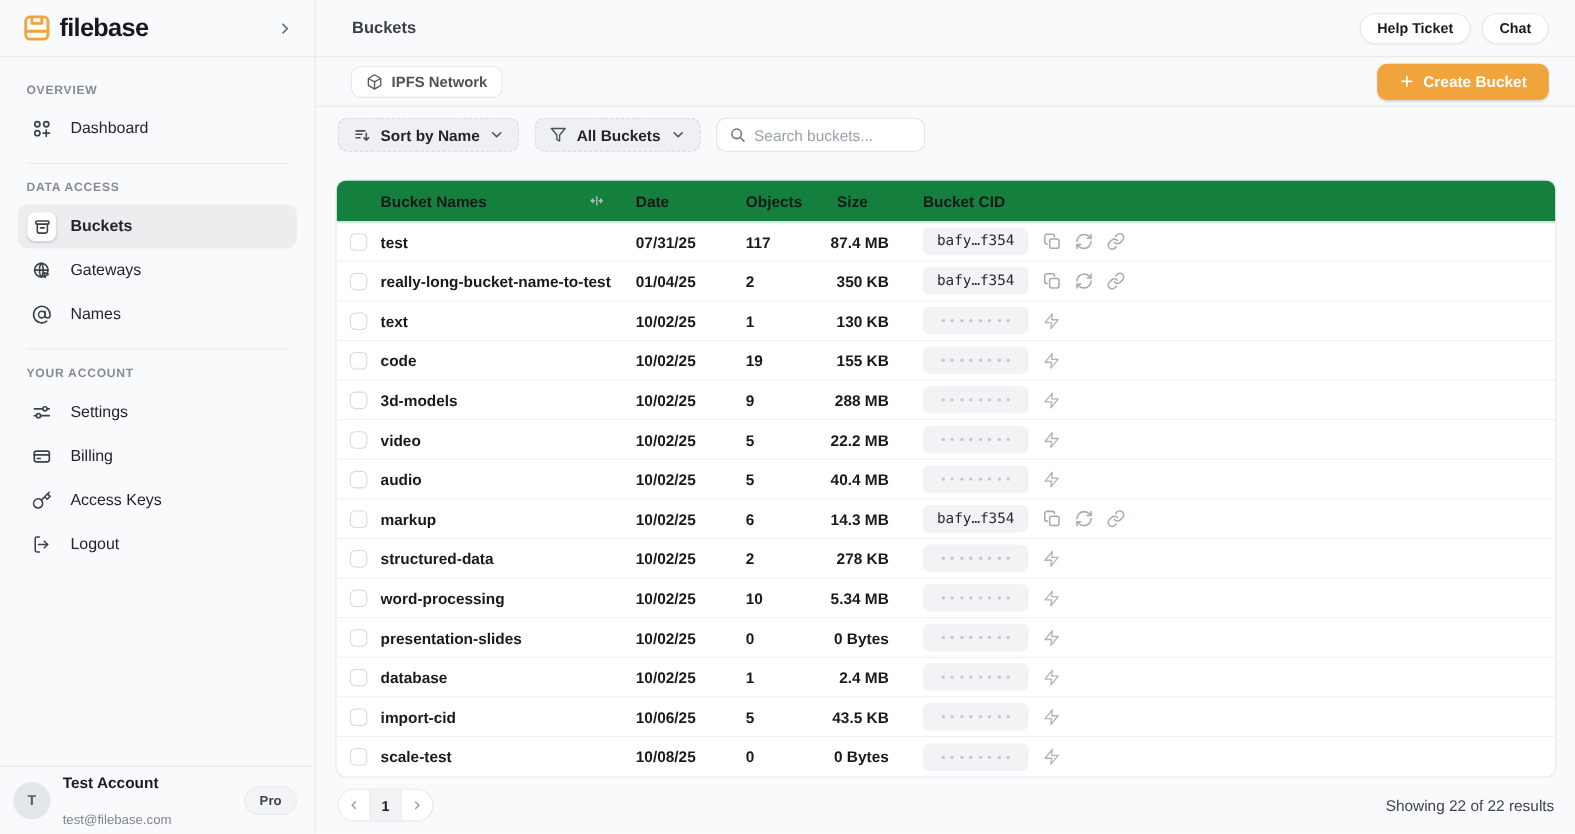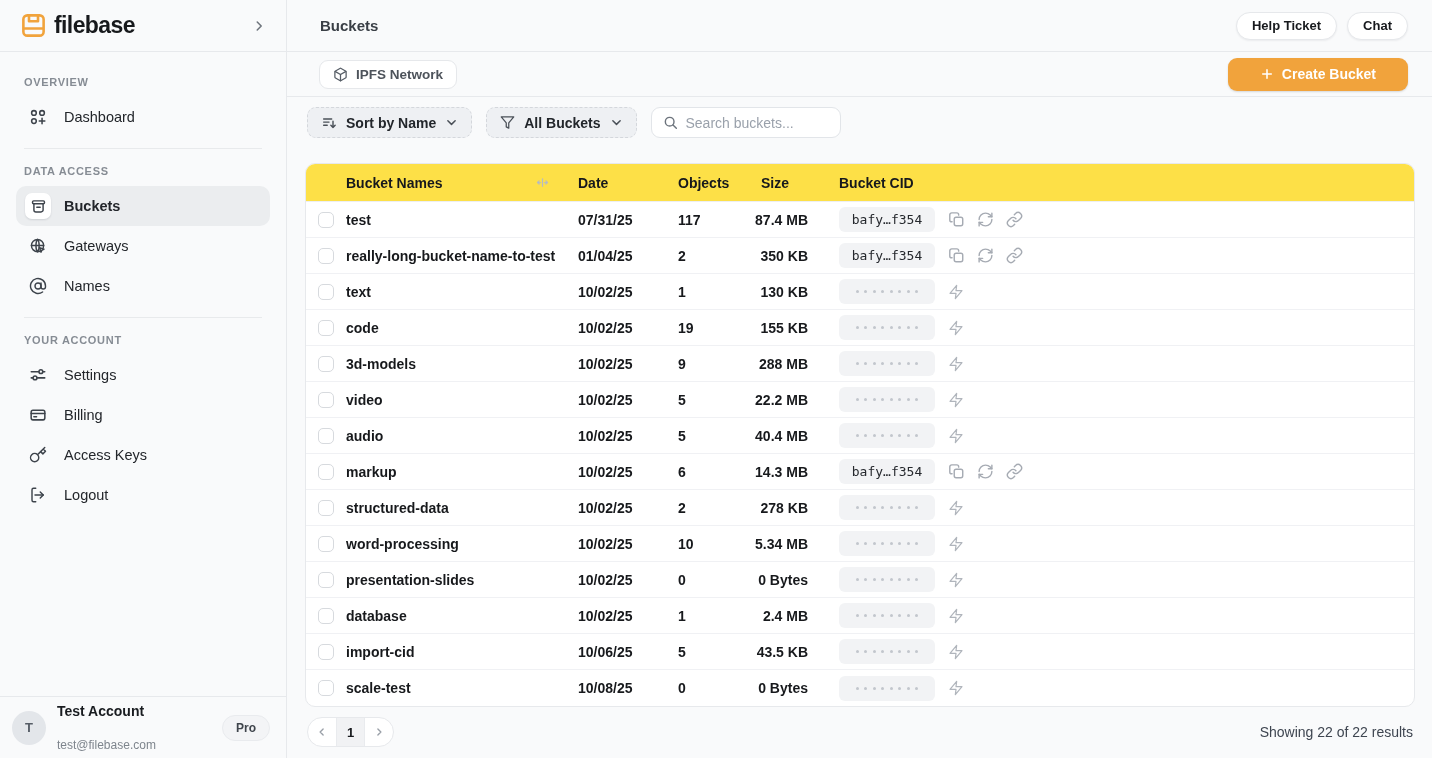--- a/index.html
+++ b/index.html
@@ -39,35 +39,35 @@
   
   .main { flex:1; display:flex; flex-direction:column; min-width:0; }
   .main-topbar { height:52px; border-bottom:1px solid var(--border); display:flex; align-items:center; padding:0 24px 0 33px; }
   .page-title { font-size:15px; font-weight:600; color:#3a3f46; }
   .topbar-actions { margin-left:auto; display:flex; gap:10px; }
   .pill-btn { background:#fff; border:1px solid #e6e8eb; border-radius:15px; height:28px; padding:0 15px; font-size:13px; font-weight:700; color:#17191d; display:flex; align-items:center; box-shadow:0 1px 2px rgba(16,24,40,.06); cursor:pointer; }
 
   .subheader { height:45px; border-bottom:1px solid var(--border); display:flex; align-items:center; gap:10px; padding:0 24px 0 32px; }
   .chip { background:#fff; border:1px solid #e6e8eb; height:29px; border-radius:9px; display:flex; align-items:center; gap:8px; padding:0 13px; font-size:13.5px; font-weight:600; color:#4d535b; }
   .chip .chip-icon { color:#565d66; }
-  .create-btn { margin-left:auto; background:var(--accent); border:none; color:#fff; border-radius:9px; height:33px; padding:0 32px; font-size:14px; font-weight:600; display:flex; align-items:center; gap:8px; box-shadow:0 1px 2px rgba(16,24,40,.15); cursor:pointer; font-family:inherit; }
+  .create-btn { margin-left:auto; background:var(--accent); border:none; color:#fff; border-radius:9px; height:33px; padding:0 20px; font-size:14px; font-weight:600; display:flex; align-items:center; gap:8px; box-shadow:0 1px 2px rgba(16,24,40,.15); cursor:pointer; font-family:inherit; }
 
   .content { flex:1; padding:10px 17px 0 18px; display:flex; flex-direction:column; }
   .filter-row { display:flex; align-items:center; gap:14px; margin:0 0 25px 2px; }
   .dash-pill { background:#eef0f3; border:1px dashed #d4d7dc; border-radius:9px; height:31px; display:flex; align-items:center; gap:9px; padding:0 13px; font-size:14px; font-weight:600; color:#22262b; cursor:pointer; }
   .dash-pill .pill-icon, .dash-pill .chev { color:#4a5058; }
   .search-box { background:#fff; border:1px solid #e2e5e9; border-radius:9px; height:31px; width:190px; display:flex; align-items:center; gap:8px; padding:0 11px; }
   .search-box .search-ico { color:#6c737c; }
   .search-box input { border:none; outline:none; background:transparent; font-family:inherit; font-size:14px; color:#2b2f35; width:100%; }
   .search-box input::placeholder { color:#9aa1ab; }
 
   
   .table-card { background:#fff; border:1px solid var(--border); border-radius:10px; overflow:hidden; }
   .grid-cols { display:grid; grid-template-columns:40px 232px 100px 75px 80px 1fr; align-items:center; }
-  .thead { height:38px; background:#fde047; border-bottom:1px solid #edeff2; font-weight:700; font-size:14px; color:#16181c; }
+  .thead { height:38px; background:#15803d; border-bottom:1px solid #edeff2; font-weight:700; font-size:14px; color:#16181c; }
   .th-name { display:flex; align-items:center; justify-content:space-between; padding-right:28px; }
   .resize-handle { color:#b7bbc1; cursor:col-resize; }
   .th-size { padding-left:8px; }
 
   .trow { height:36px; border-bottom:1px solid #f0f1f4; font-size:14px; }
   .trow:last-child { border-bottom:none; }
   .cell-check { display:flex; justify-content:center; }
   .checkbox { width:16px; height:16px; border:1.5px solid #d7dade; border-radius:5px; background:#fff; cursor:pointer; }
   .cell-name { font-weight:600; color:#17191c; white-space:nowrap; overflow:hidden; text-overflow:ellipsis; padding-right:10px; }
   .cell-date,.cell-objects { font-weight:600; color:#17191c; }

